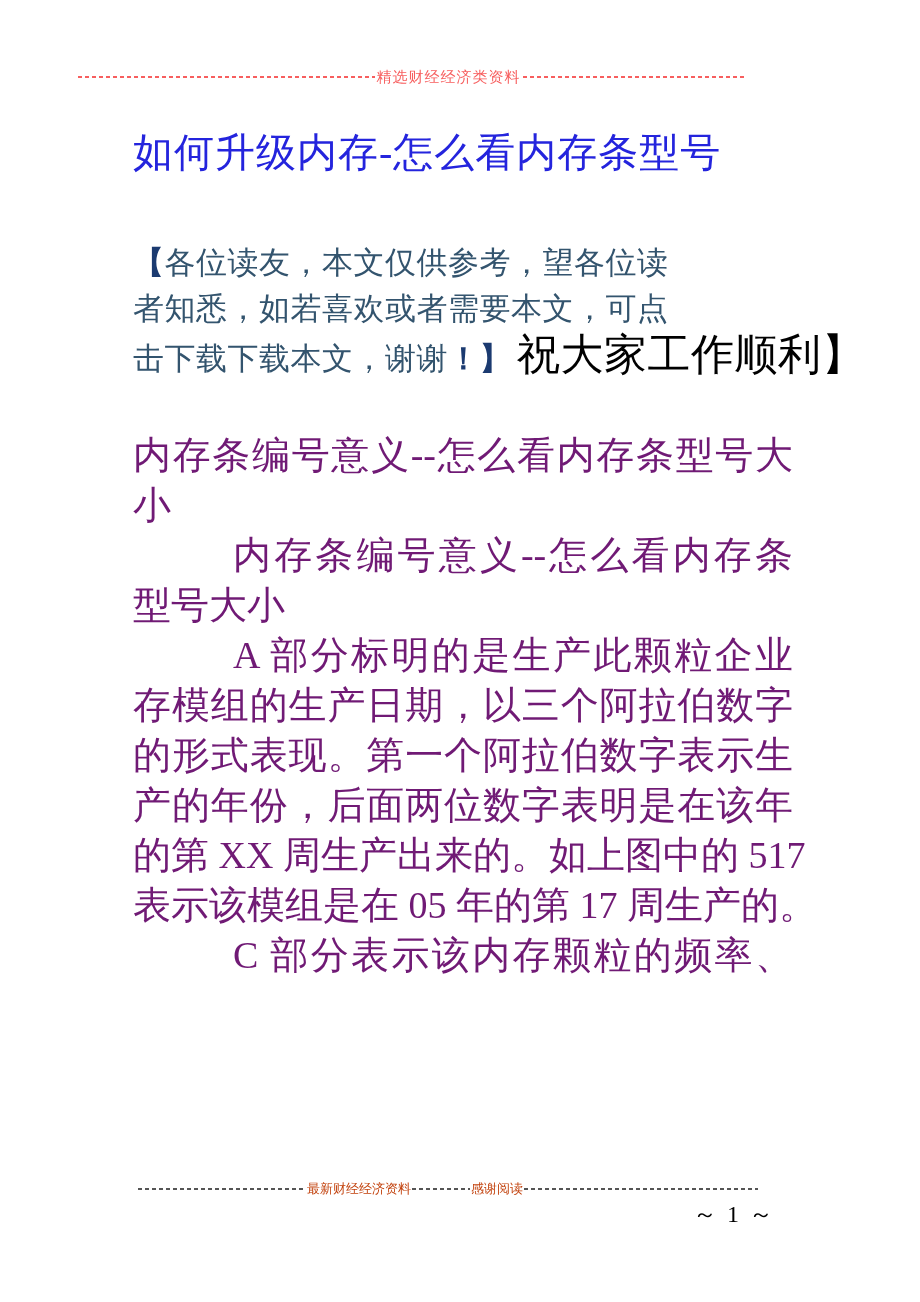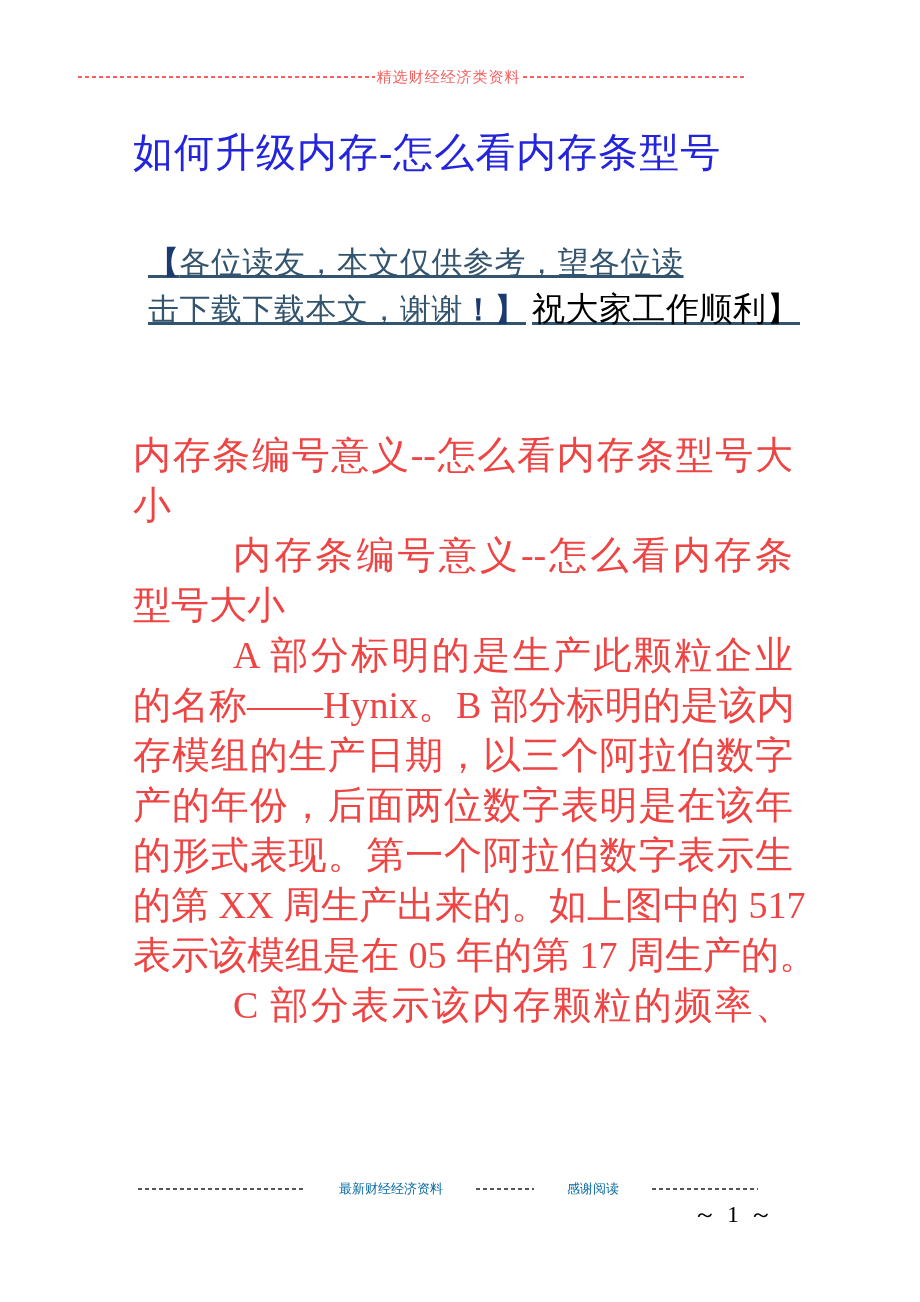--- a/index.html
+++ b/index.html
@@ -39,60 +39,58 @@
     font-size: 40px;
     line-height: 62px;
     color: #2424dd;
     letter-spacing: 1px;
     white-space: nowrap;
   }
 
   
   .intro {
     position: absolute;
-    left: 148px; top: 240px;
+    left: 133px; top: 240px;
     width: 680px;
     font-size: 31px;
     line-height: 46px;
     color: #33546e;
     letter-spacing: 0.5px;
     white-space: nowrap;
-    text-decoration: underline;
   }
   .intro .bracket { color: #1b3a70; font-weight: bold; }
-  .intro .intro-black { color: #000000; font-size: 33px; margin-left: 6px; }
+  .intro .intro-black { color: #000000; font-size: 43px; margin-left: 6px; }
 
   
   .body-text {
     position: absolute;
     left: 133px; top: 430px;
     width: 660px;
     font-size: 38px;
-    color: #ef4444;
+    color: #701a75;
   }
   .bline {
     height: 50px;
     line-height: 50px;
     text-align: justify;
     text-align-last: justify;
     white-space: nowrap;
   }
   .bline.pend { text-align-last: left; }
   .bline.indent { padding-left: 100px; }
 
   
   .footer-rule {
     position: absolute;
     left: 138px; top: 1180px;
     width: 620px; height: 18px;
     display: flex; align-items: center;
-    color: #0369a1;
+    color: #c2410c;
     font-size: 13px;
     white-space: nowrap;
-    gap: 32px;
   }
   .footer-rule .dash {
     height: 2px;
     background: repeating-linear-gradient(90deg, #555555 0 4px, transparent 4px 7px);
   }
   .footer-rule .dash.d1 { width: 168px; }
   .footer-rule .dash.d2 { width: 58px; }
   .footer-rule .dash.d3 { flex: 1; }
   .footer-rule .flabel { padding: 0 1px; }
 
@@ -113,33 +111,33 @@
   <div class="header-rule">
     <div class="dash left"></div>
     <span class="hlabel">精选财经经济类资料</span>
     <div class="dash right"></div>
   </div>
 
   <div class="doc-title">如何升级内存-怎么看内存条型号</div>
 
   <div class="intro">
     <div><span class="bracket">【</span><span>各位读友，本文仅供参考，望各位读</span></div>
+    <div><span>者知悉，如若喜欢或者需要本文，可点</span></div>
     <div><span>击下载下载本文，谢谢</span><span class="bracket">！】</span><span class="intro-black">祝大家工作顺利】</span></div>
   </div>
 
   <div class="body-text">
     <div class="bline">内存条编号意义--怎么看内存条型号大</div>
     <div class="bline pend">小</div>
     <div class="bline indent">内存条编号意义--怎么看内存条</div>
     <div class="bline pend">型号大小</div>
     <div class="bline indent">A 部分标明的是生产此颗粒企业</div>
-    <div class="bline">的名称——Hynix。B 部分标明的是该内</div>
     <div class="bline">存模组的生产日期，以三个阿拉伯数字</div>
+    <div class="bline">的形式表现。第一个阿拉伯数字表示生</div>
     <div class="bline">产的年份，后面两位数字表明是在该年</div>
-    <div class="bline">的形式表现。第一个阿拉伯数字表示生</div>
     <div class="bline">的第 XX 周生产出来的。如上图中的 517</div>
     <div class="bline pend">表示该模组是在 05 年的第 17 周生产的。</div>
     <div class="bline indent">C 部分表示该内存颗粒的频率、</div>
   </div>
 
   <div class="footer-rule">
     <div class="dash d1"></div>
     <span class="flabel">最新财经经济资料</span>
     <div class="dash d2"></div>
     <span class="flabel">感谢阅读</span>

